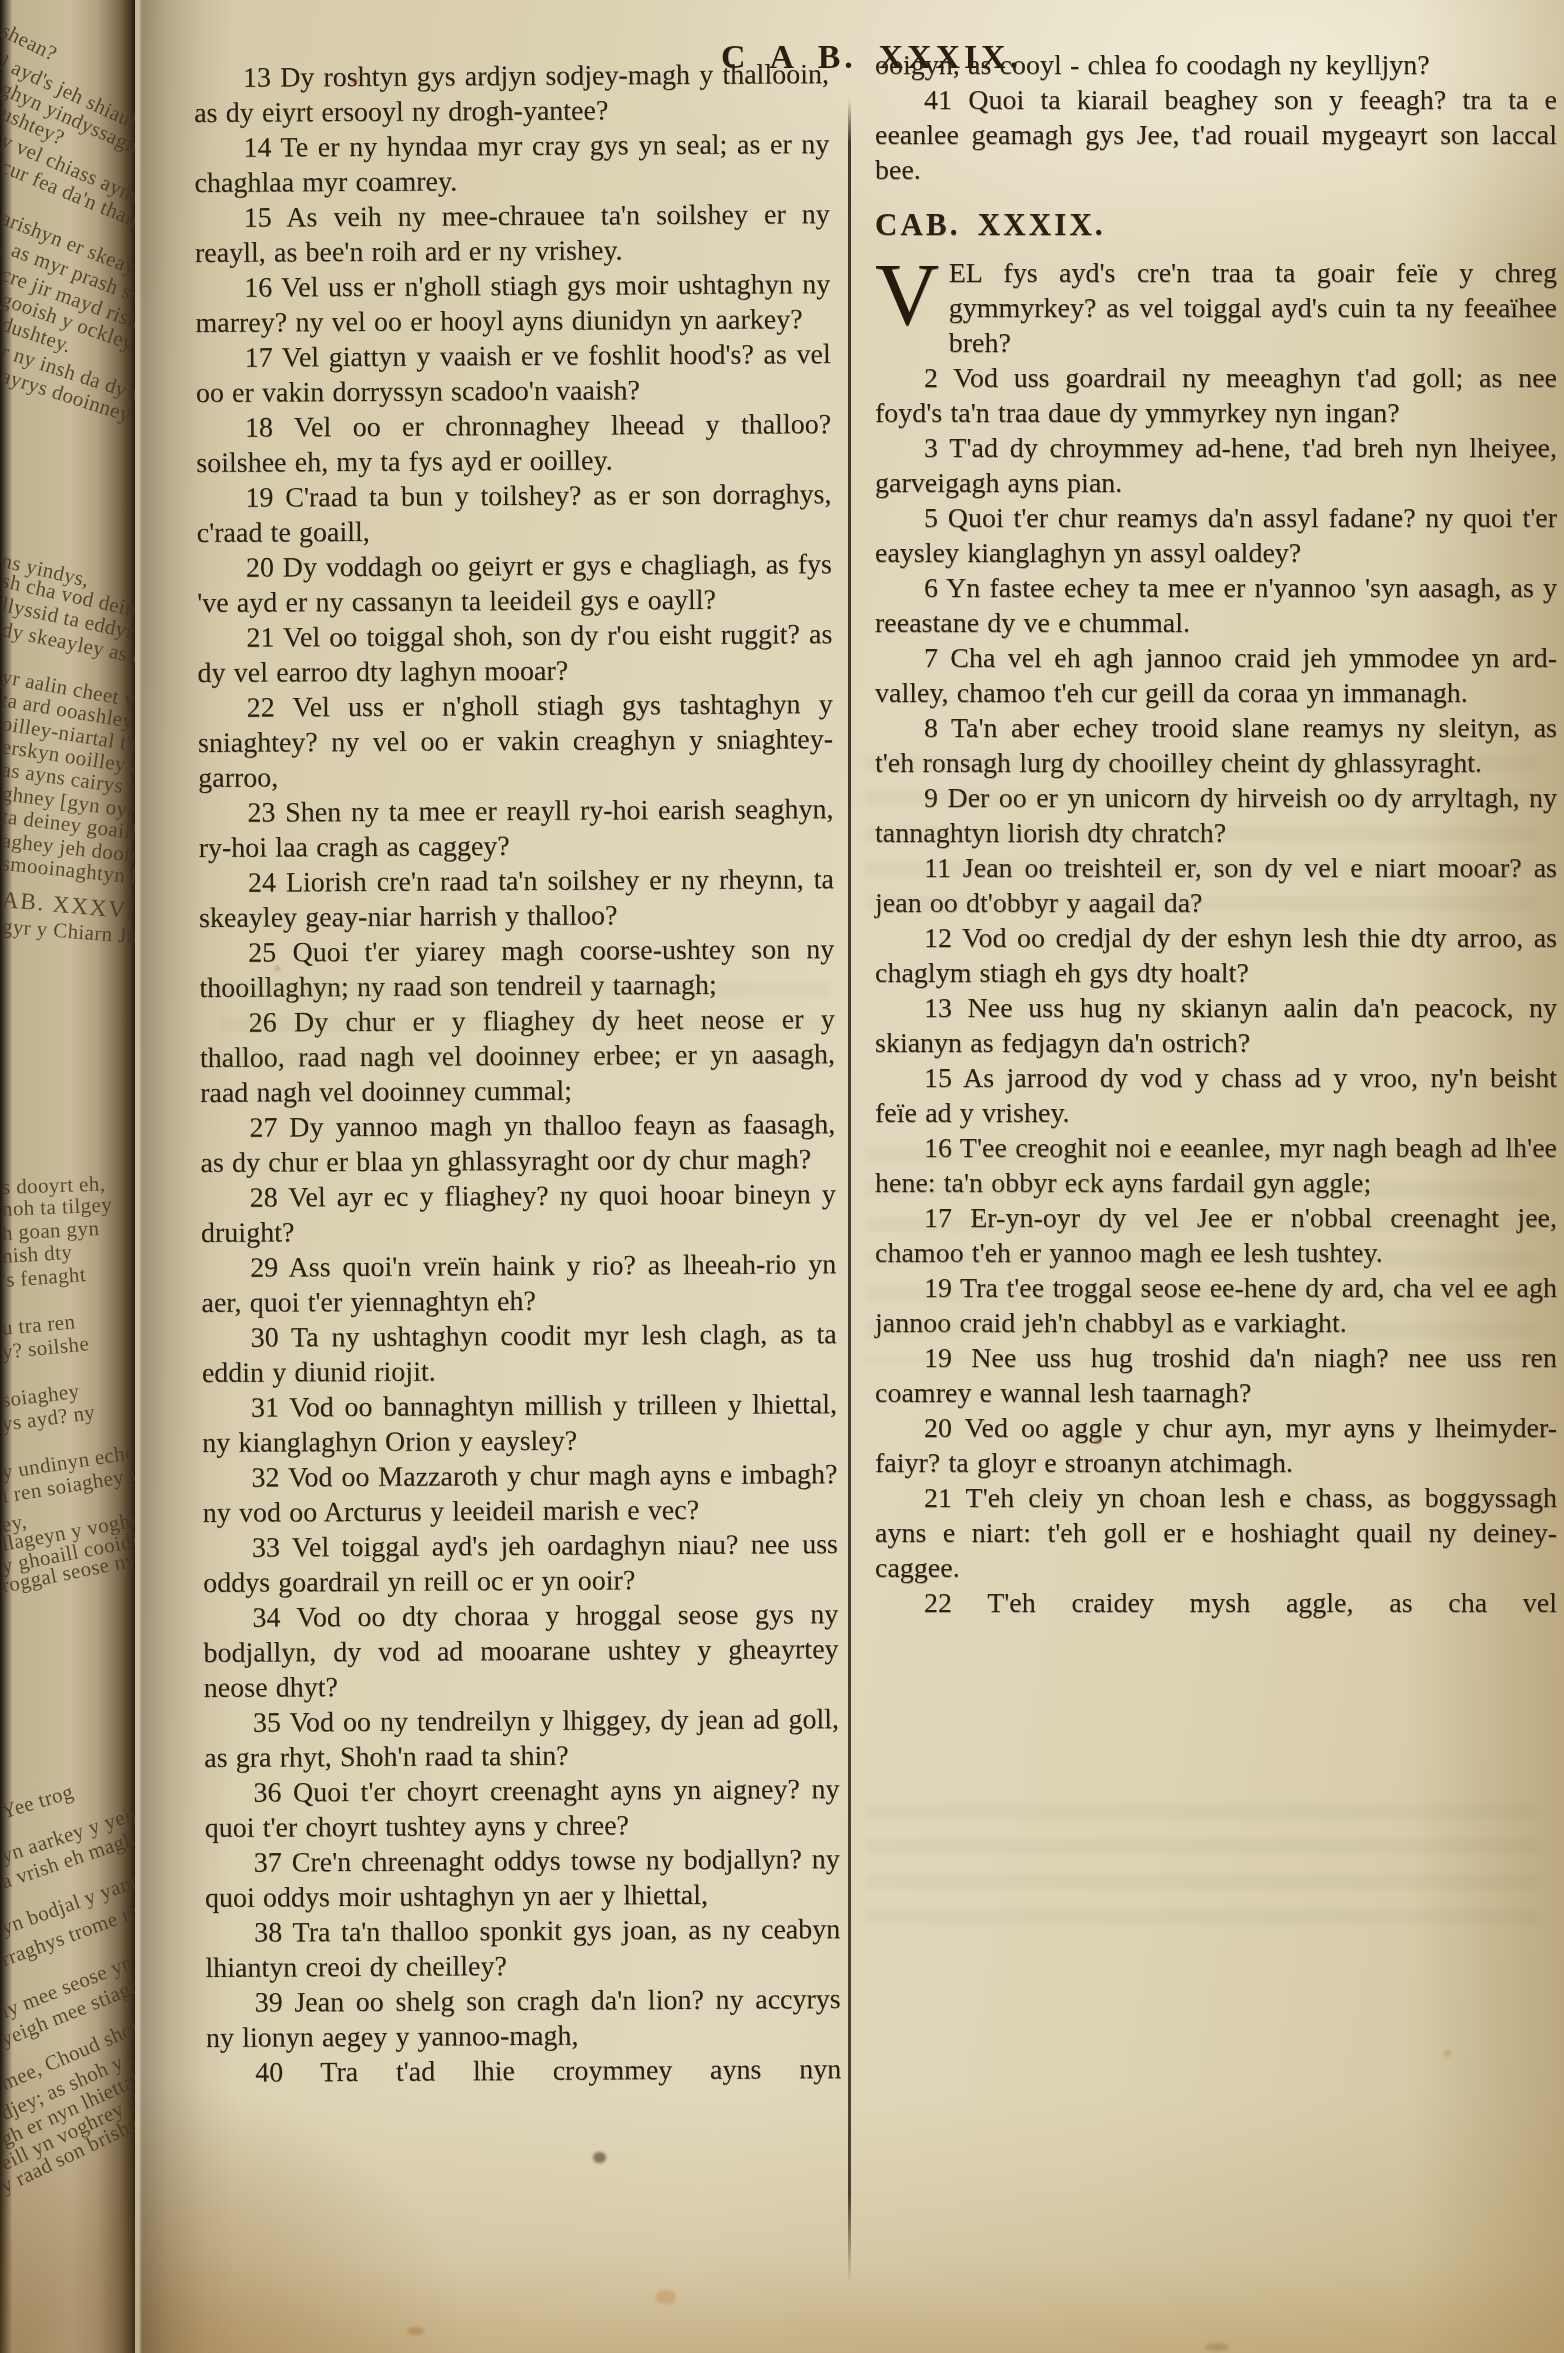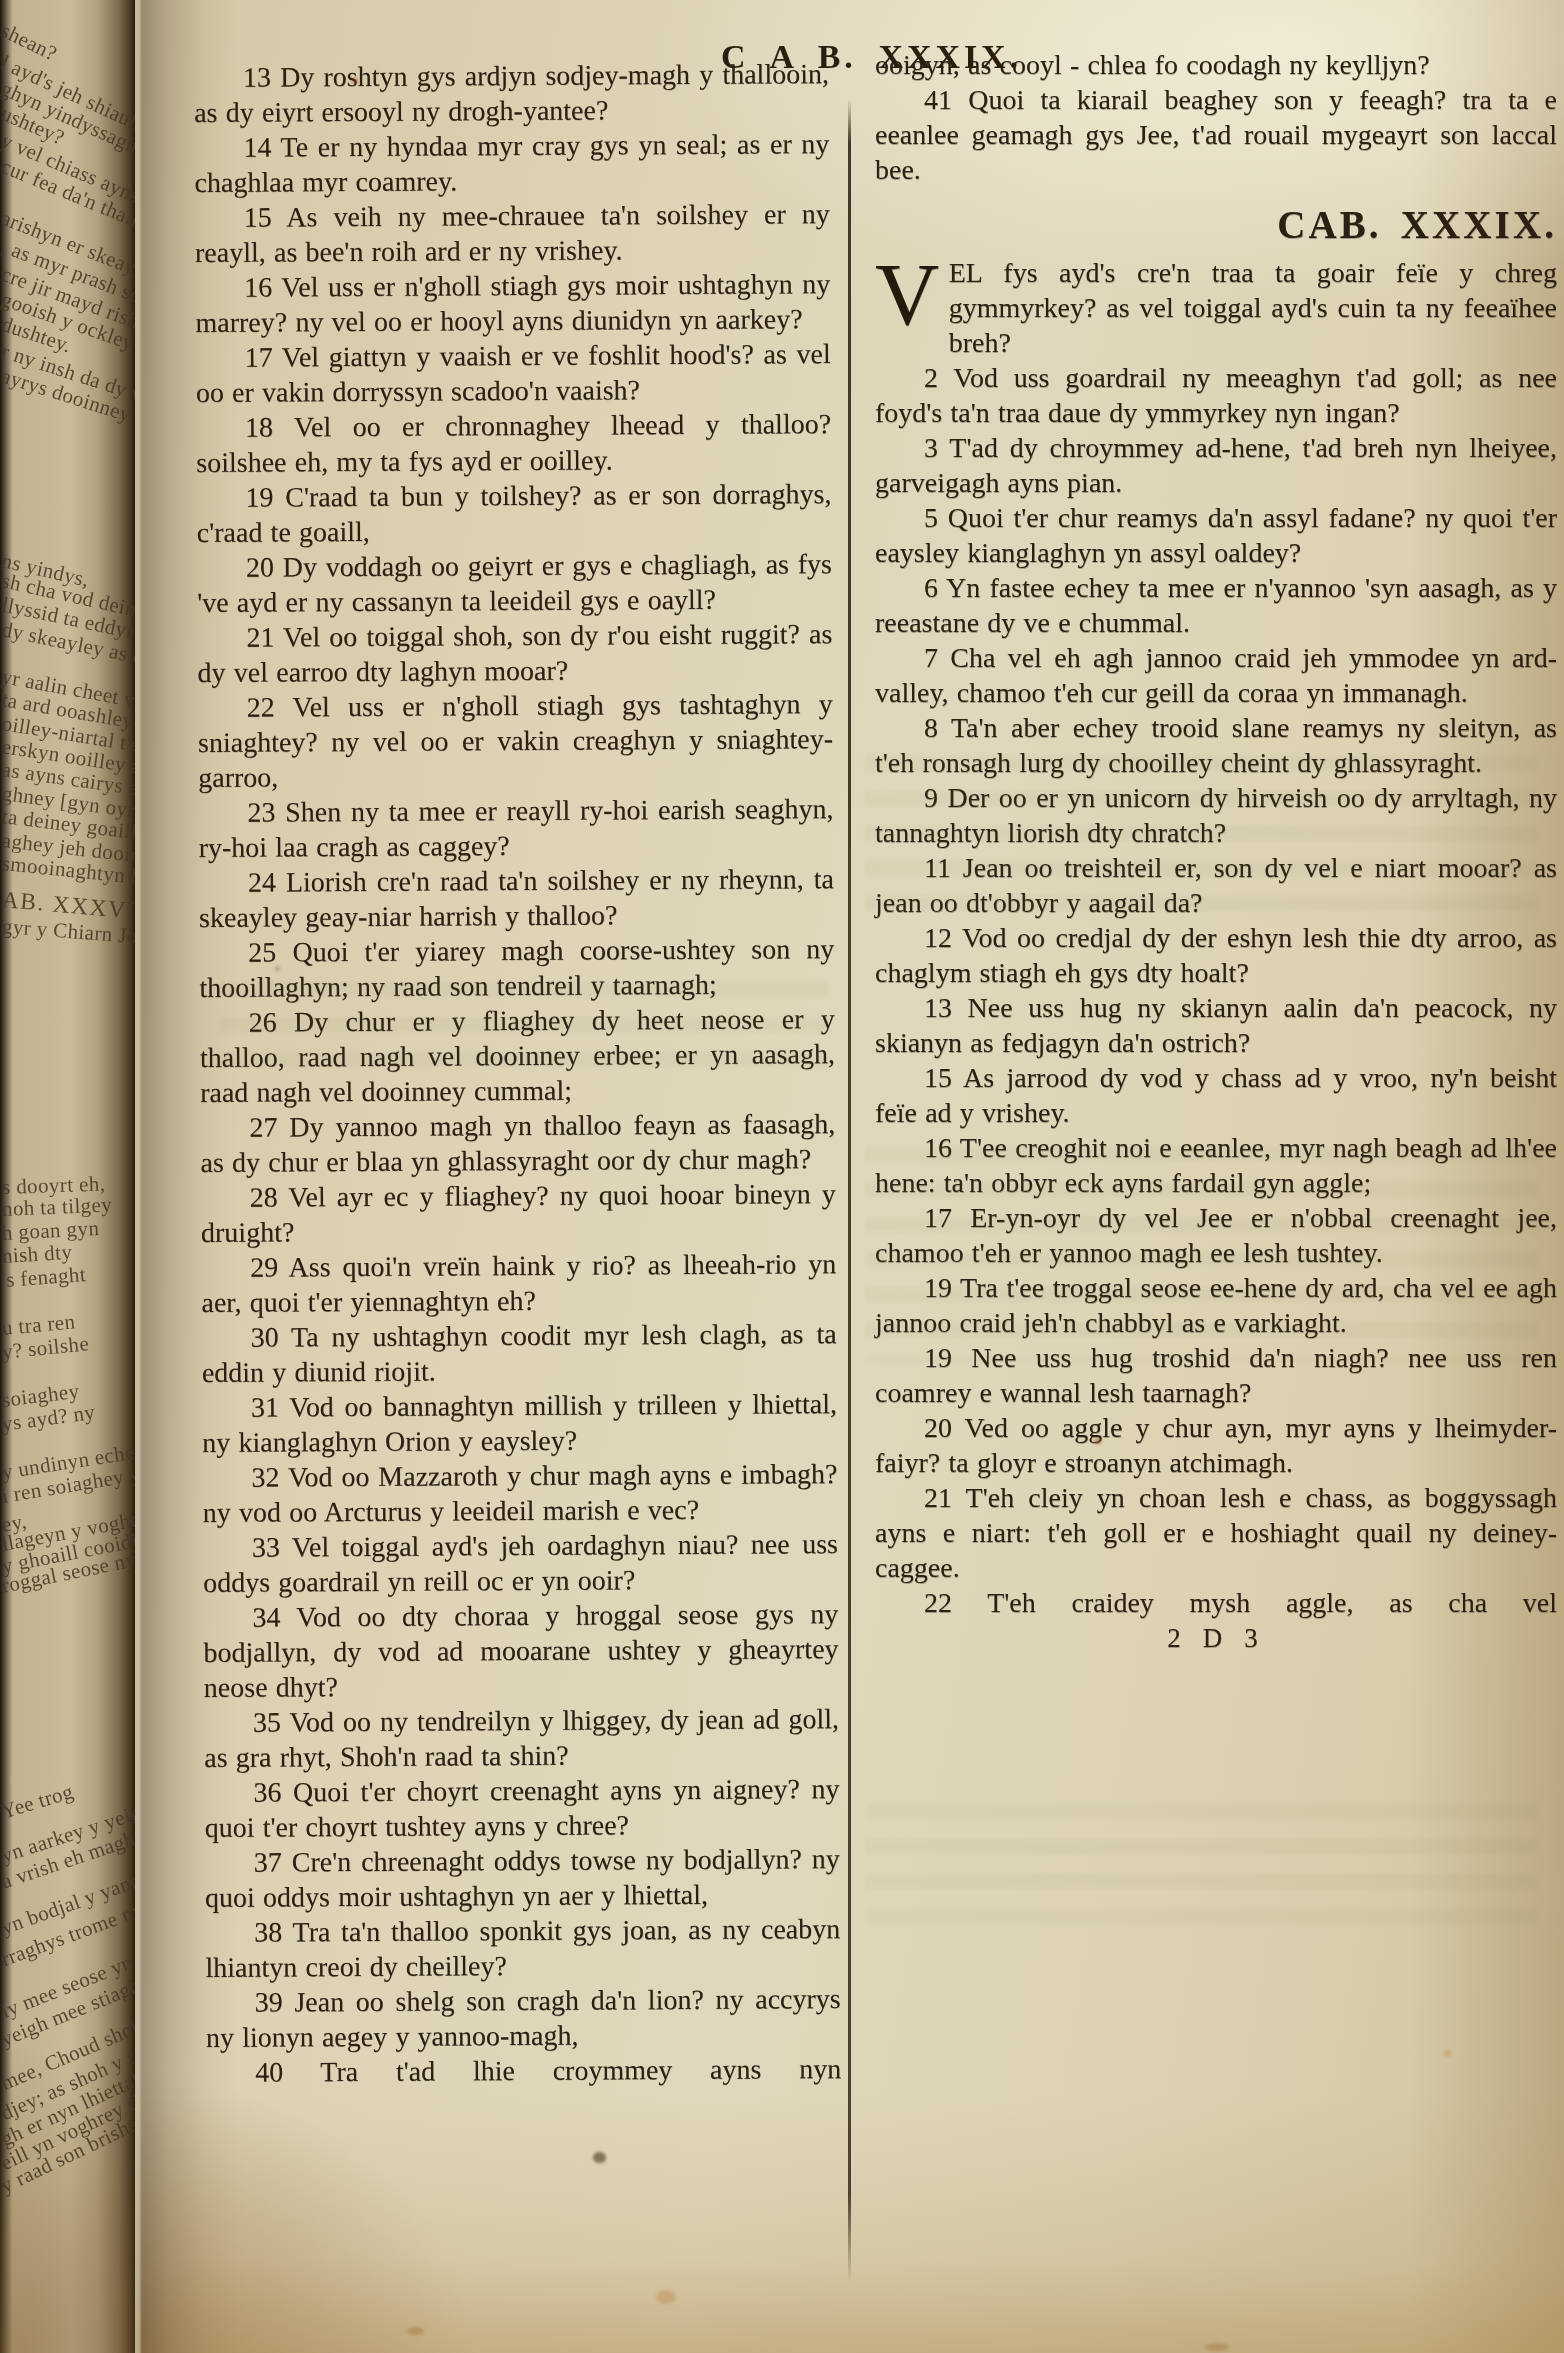--- a/index.html
+++ b/index.html
@@ -52,22 +52,22 @@
     font-size:28px;line-height:35px;
     text-shadow:0.3px 0.5px 0.5px rgba(43,31,18,.33);
     word-spacing:1.2px;
   }
   #col-left{left:0;top:11px;width:635px;transform:rotate(-0.35deg);}
   #col-right{left:675px;top:0;width:682px;}
   .verse{margin:0;text-indent:1.75em;}
   .noindent{text-indent:0;}
   .fill{text-align-last:justify;}
   .chapter-heading{
-    text-align:right;text-indent:0;margin:20.3px 0 12.5px 0;
-    font-size:39px;font-weight:bold;letter-spacing:3.1px;word-spacing:6.3px;
+    text-align:left;text-indent:0;margin:20.3px 0 12.5px 0;
+    font-size:31px;font-weight:bold;letter-spacing:3.1px;word-spacing:6.3px;
   }
   .dropcap .initial{
     float:left;font-size:89px;line-height:66px;height:70px;
     margin:6.3px 9.4px 0 0;color:#241a0e;
   }
   .signature{margin-top:1.6px;text-align:center;text-indent:0;letter-spacing:7px;font-size:27px;}
   
   .spot{position:absolute;border-radius:50%;filter:blur(1.6px);pointer-events:none;}
   .ghost{
     position:absolute;pointer-events:none;filter:blur(2.3px);opacity:.6;
@@ -193,21 +193,20 @@
         <p class="verse">12 Vod oo credjal dy der eshyn lesh thie dty arroo, as chaglym stiagh eh gys dty hoalt?</p>
         <p class="verse">13 Nee uss hug ny skianyn aalin da'n peacock, ny skianyn as fedjagyn da'n ostrich?</p>
         <p class="verse">15 As jarrood dy vod y chass ad y vroo, ny'n beisht feïe ad y vrishey.</p>
         <p class="verse">16 T'ee creoghit noi e eeanlee, myr nagh beagh ad lh'ee hene: ta'n obbyr eck ayns fardail gyn aggle;</p>
         <p class="verse">17 Er-yn-oyr dy vel Jee er n'obbal creenaght jee, chamoo t'eh er yannoo magh ee lesh tushtey.</p>
         <p class="verse">19 Tra t'ee troggal seose ee-hene dy ard, cha vel ee agh jannoo craid jeh'n chabbyl as e varkiaght.</p>
         <p class="verse">19 Nee uss hug troshid da'n niagh? nee uss ren coamrey e wannal lesh taarnagh?</p>
         <p class="verse">20 Ved oo aggle y chur ayn, myr ayns y lheimyder-faiyr? ta gloyr e stroanyn atchimagh.</p>
         <p class="verse">21 T'eh cleiy yn choan lesh e chass, as boggyssagh ayns e niart: t'eh goll er e hoshiaght quail ny deiney-caggee.</p>
         <p class="verse fill">22 T'eh craidey mysh aggle, as cha vel</p>
-        <p class="verse signature">2 D 3</p>
       </div>
   </div>
 
   <div class="spot" style="left:352px;top:78px;width:5.5px;height:5.5px;background:rgba(150,60,30,.45);"></div>
   <div class="spot" style="left:1094px;top:1438px;width:7.8px;height:6.3px;background:rgba(160,90,40,.5);"></div>
   <div class="spot" style="left:593px;top:2152px;width:12.5px;height:11px;background:rgba(60,40,20,.55);"></div>
   <div class="spot" style="left:407px;top:2327px;width:17px;height:7.8px;background:rgba(170,120,60,.5);"></div>
   <div class="spot" style="left:656px;top:2290px;width:20.3px;height:14px;background:rgba(190,140,80,.45);"></div>
   <div class="spot" style="left:1444px;top:2050px;width:7px;height:7px;background:rgba(190,150,90,.5);"></div>
   <div class="spot" style="left:275px;top:966px;width:4.7px;height:4.7px;background:rgba(150,90,50,.4);"></div>

